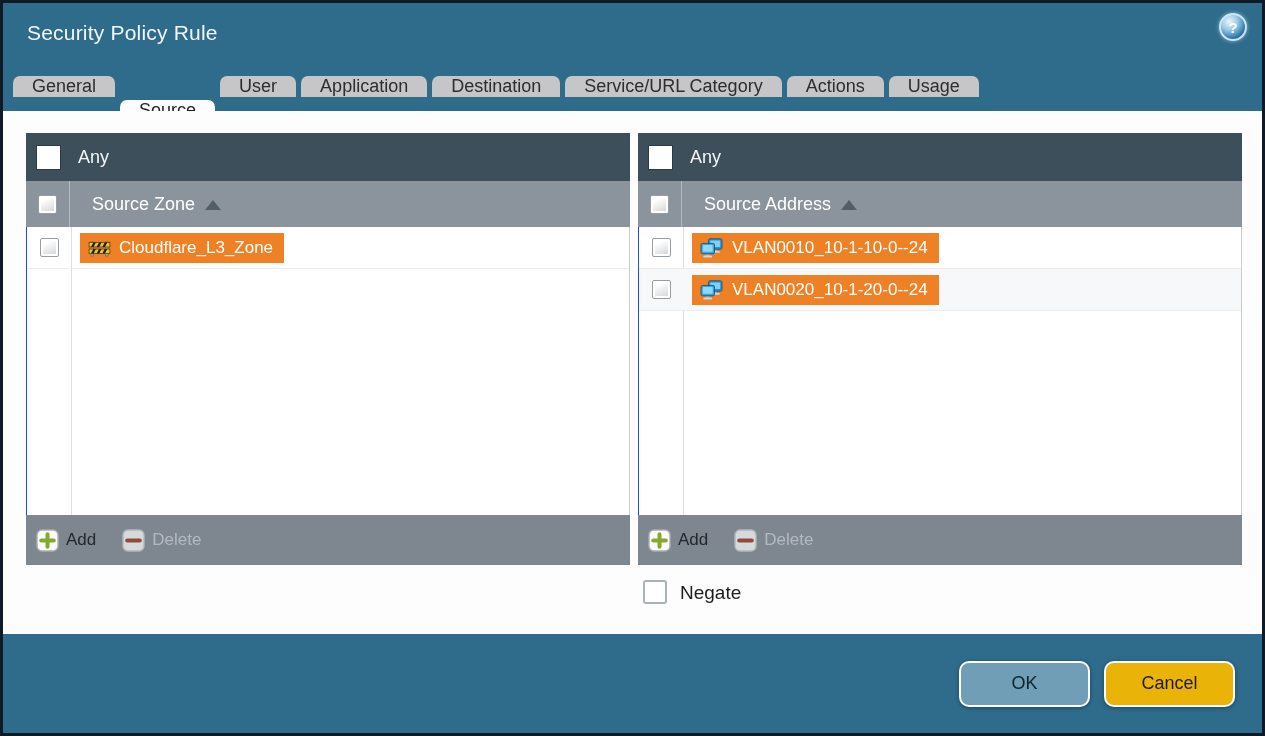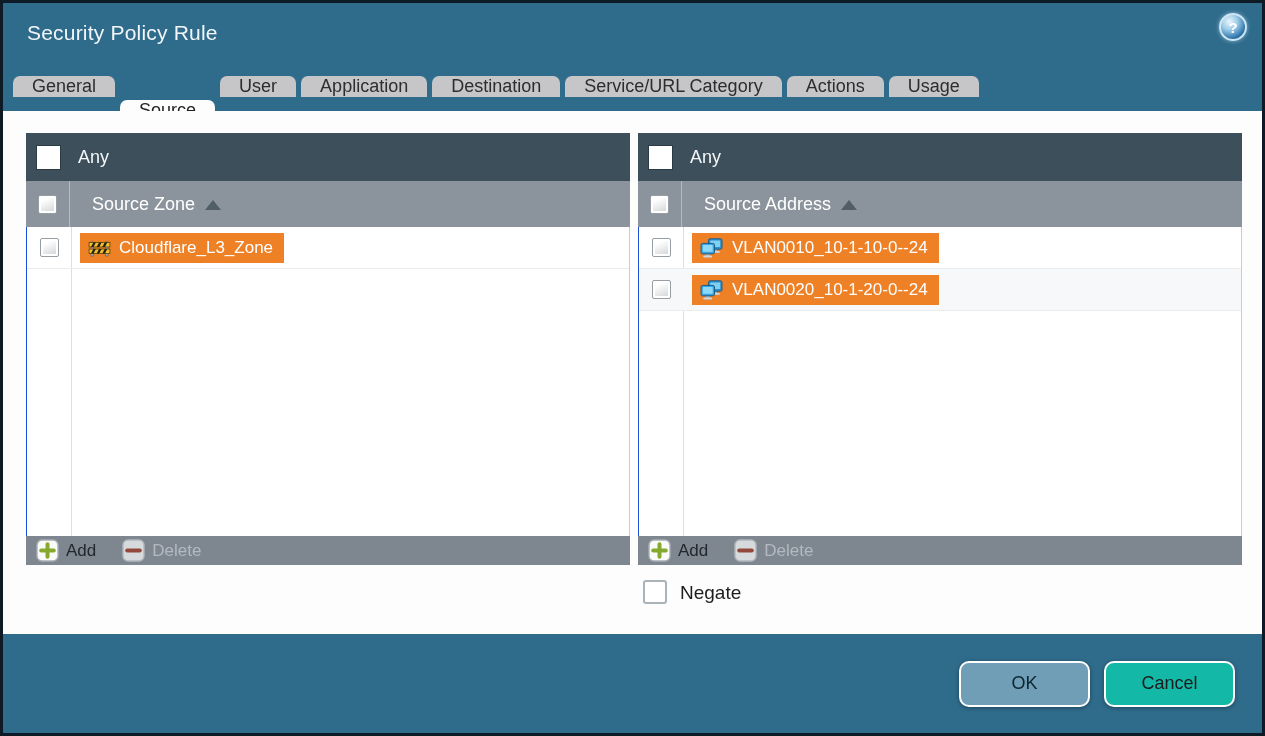--- a/index.html
+++ b/index.html
@@ -50,39 +50,39 @@
   .panel-body{flex:1 1 auto;background:#ffffff;border-left:1px solid #1d4ed8;border-right:1px solid #c9cdd0;position:relative;overflow:hidden;}
   .v-sep{position:absolute;left:44px;top:0;bottom:0;width:1px;background:#dcdfe1;}
   .row{height:42px;display:flex;align-items:center;border-bottom:1px solid #ebeced;position:relative;}
   .row.alt{background:#f7f8f9;}
   .row .cb-cell{border-right:none;align-self:stretch;}
   .chip{
     margin-left:9px;height:30px;background:#ee8126;
     display:flex;align-items:center;gap:8px;padding:0 11px 0 8px;
     color:#ffffff;font-size:17px;cursor:pointer;white-space:nowrap;
   }
-  .panel-footer{height:29px;background:#7e8790;display:flex;align-items:center;padding-left:10px;flex:0 0 auto;gap:8px;}
+  .panel-footer{height:50px;background:#7e8790;display:flex;align-items:center;padding-left:10px;flex:0 0 auto;gap:8px;}
   .pf-btn{display:flex;align-items:center;gap:7px;cursor:pointer;}
   .pf-btn .lbl{font-size:17px;color:#22282d;}
   .pf-btn.disabled{cursor:default;}
   .pf-btn.disabled .lbl{color:#b2b9c0;}
   .pf-gap{width:10px;}
   
   .negate-row{display:flex;align-items:flex-end;gap:13px;margin:15px 0 0 617px;}
   .negate-cb{width:24px;height:24px;background:#ffffff;border:2px solid #a9b4ba;border-radius:3px;cursor:pointer;}
   .negate-label{font-size:19px;color:#1d1d1d;}
   
   .bottombar{flex:1 1 auto;display:flex;align-items:center;justify-content:flex-end;padding-right:27px;gap:14px;}
   .btn{
     width:131px;height:46px;border-radius:10px;border:2px solid #ffffff;
     font-size:18px;font-family:"Liberation Sans",sans-serif;cursor:pointer;
     box-shadow:0 1px 4px rgba(0,0,0,.35);
   }
   .btn.ok{background:#6f9eb6;color:#0d2530;}
-  .btn.cancel{background:#14b8a6;color:#1c1c1c;}
+  .btn.cancel{background:#eab308;color:#1c1c1c;}
   svg{display:block;}
 </style>
 </head>
 <body>
 
 <div class="frame">
 
   <div class="titlebar">
     <span class="title">Security Policy Rule</span>
     <div class="help">?</div>

